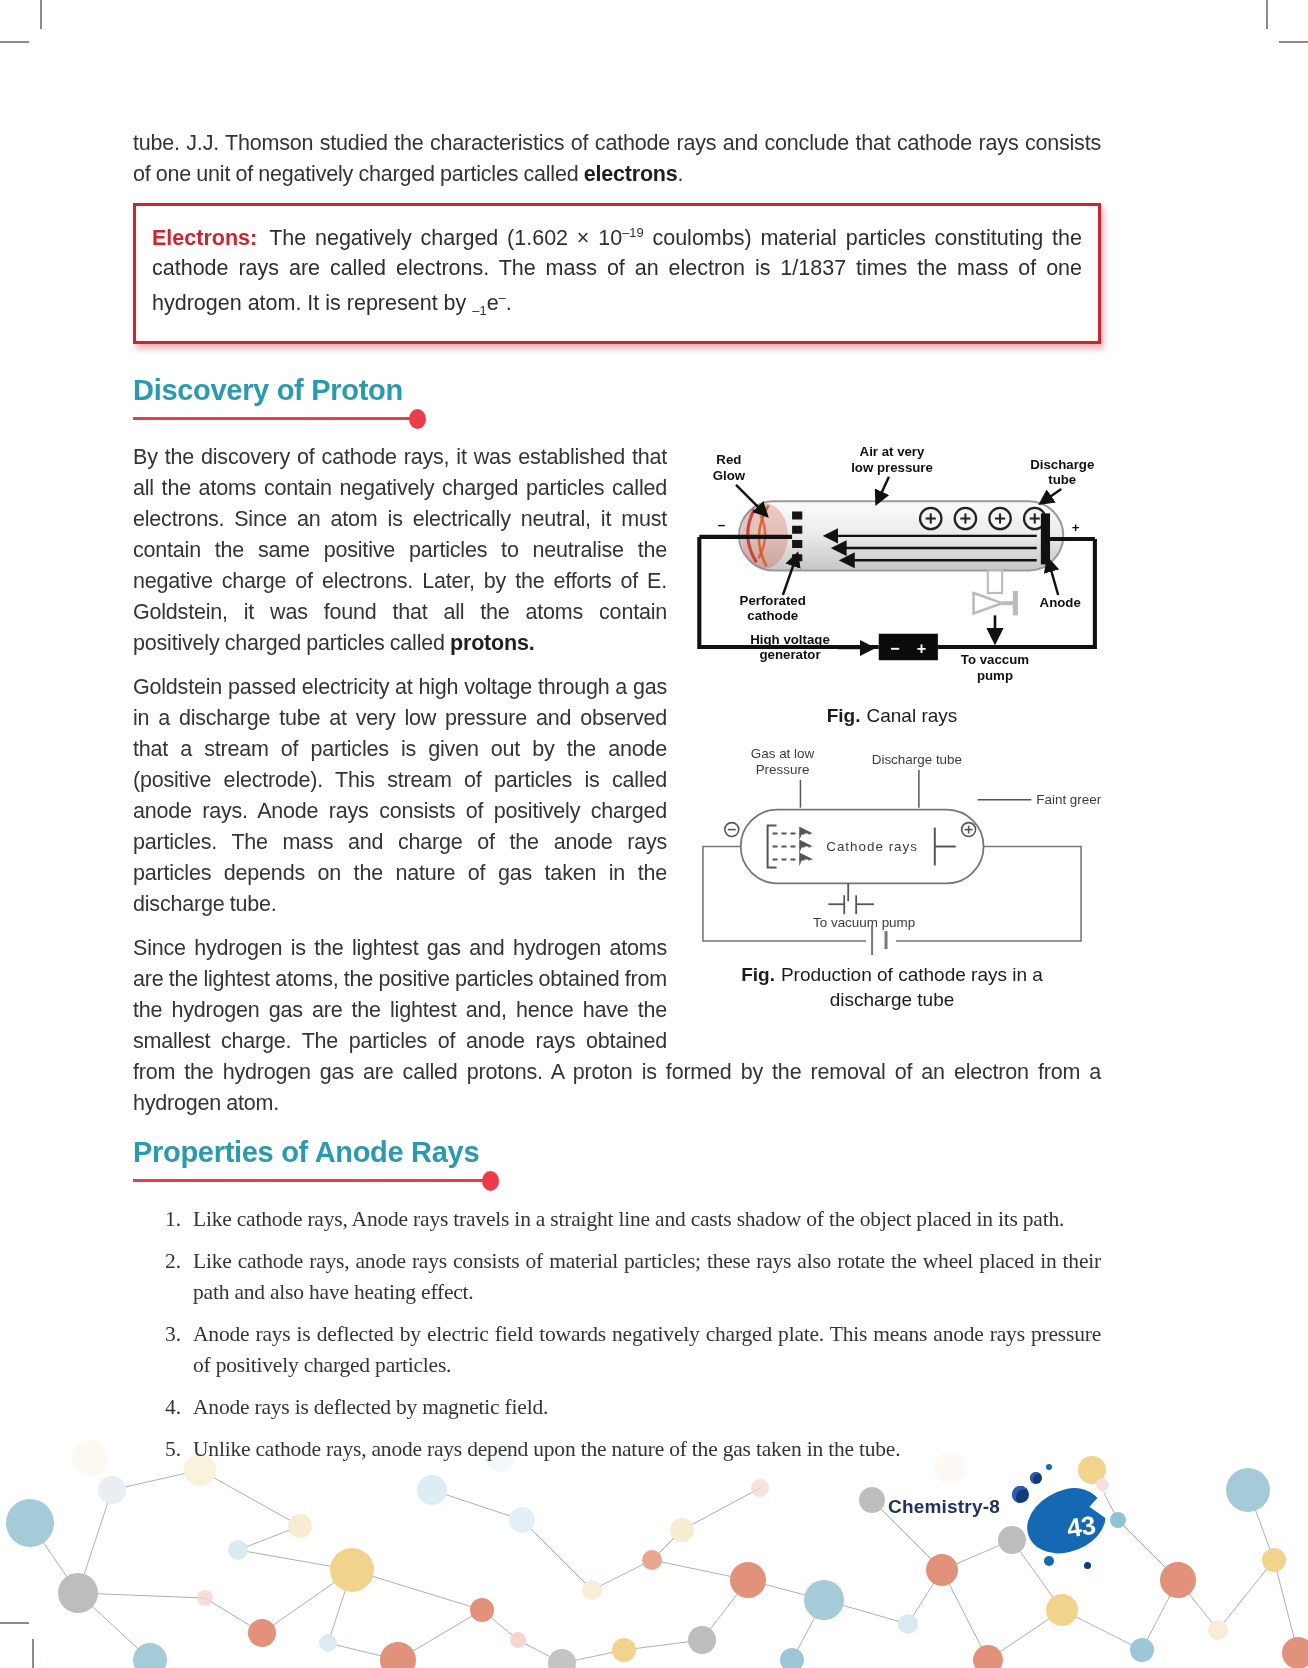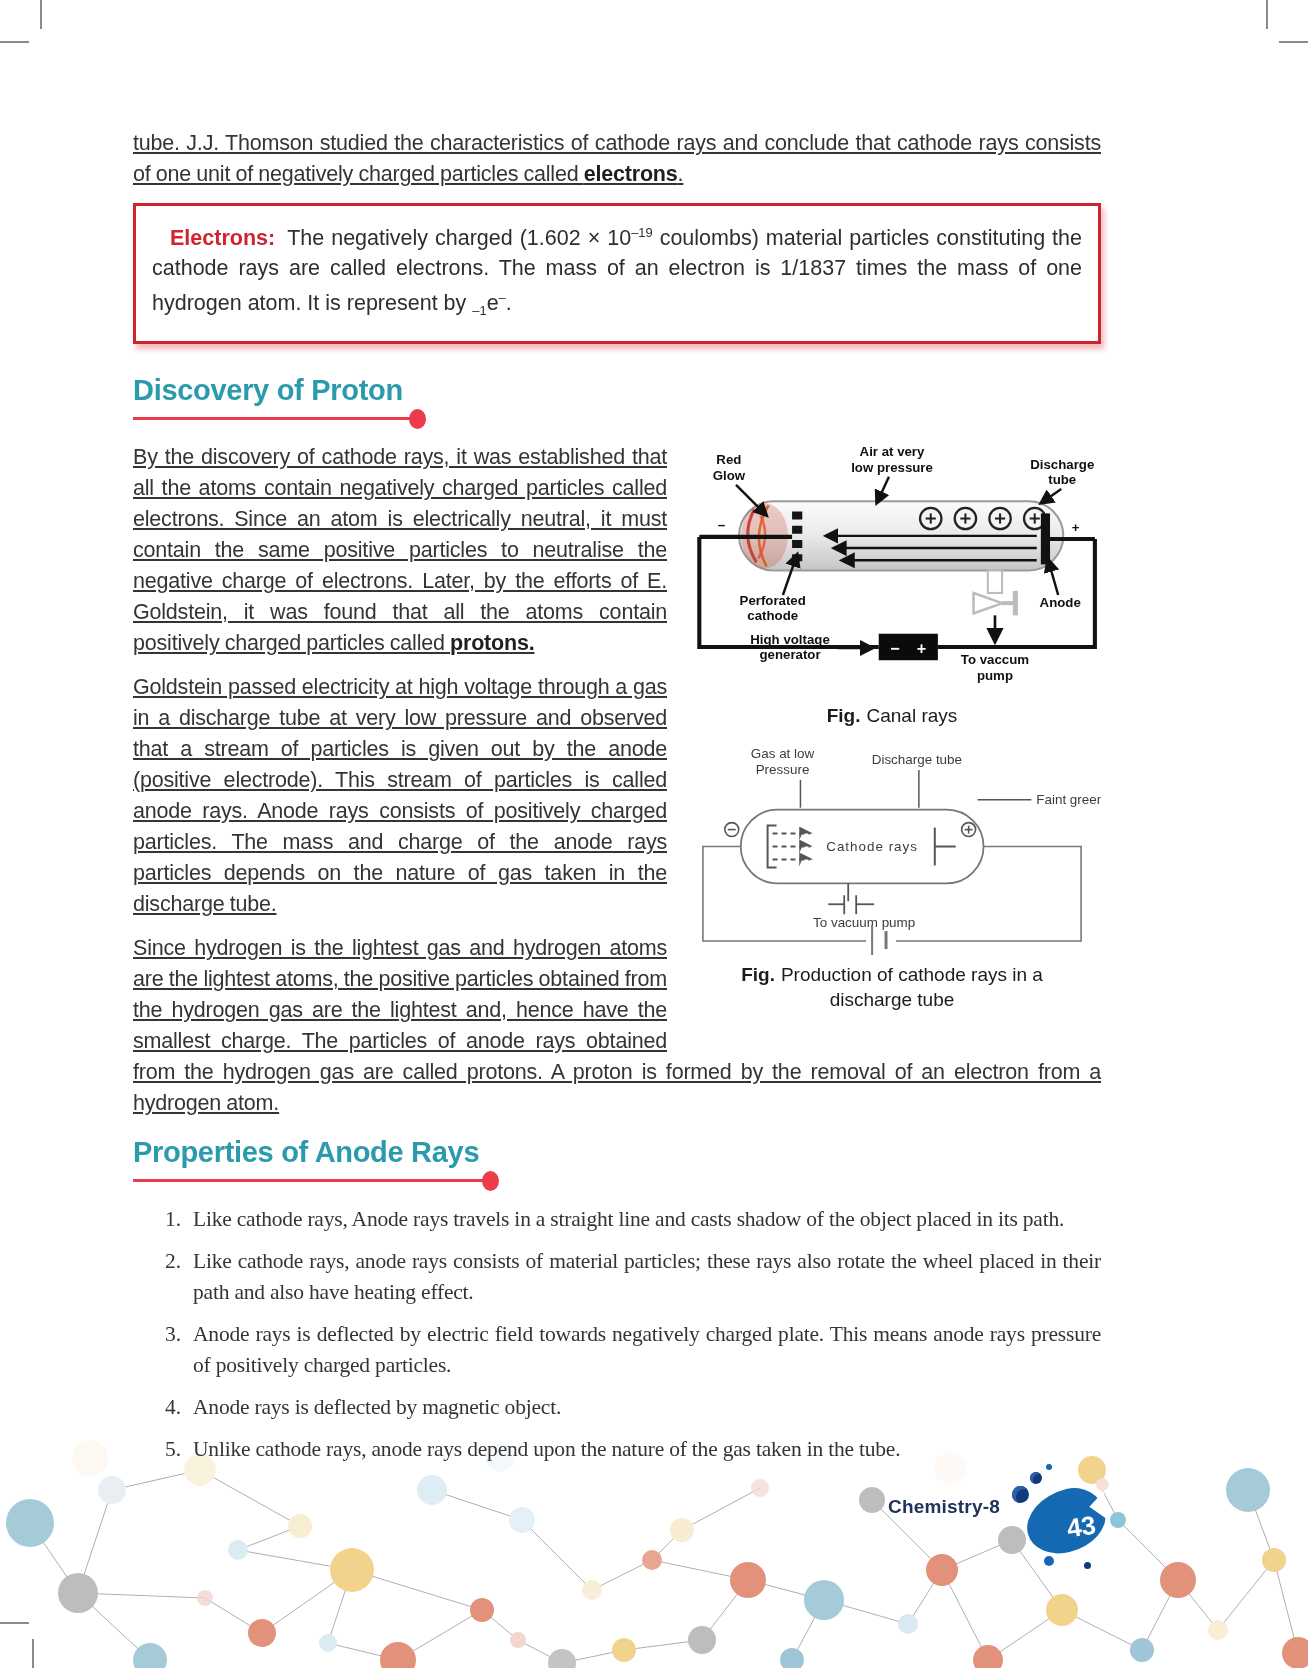--- a/index.html
+++ b/index.html
@@ -10,32 +10,32 @@
   .page { position:absolute; inset:0; background:#fff; }
 
   
   .crop { position:absolute; background:#8f8a88; }
   .crop.v { width:2px; height:29px; }
   .crop.h { width:29px; height:2px; }
 
   .content { position:absolute; left:133px; top:128px; width:968px; }
 
   .body-text { font-size:21.5px; line-height:31px; text-align:justify;
-               letter-spacing:-0.2px; word-spacing:-0.5px; color:#343434;text-decoration:underline; }
+               letter-spacing:-0.2px; word-spacing:-0.5px; color:#343434; }
   .body-text b { color:#1f1f1f; }
   p.body-text { margin-bottom:13px; }
 
   sup { font-size:60%; vertical-align:super; }
   sub { font-size:60%; vertical-align:sub; }
 
   
   .def-box { position:relative; border:3px solid #cf2430; padding:12px 16px 14px 16px;
              margin:8px 0 30px 0; box-shadow:3px 5px 6px rgba(219,90,100,0.45);
              font-size:21.5px; line-height:30px; text-align:justify; color:#2e2e2e; }
-  .def-box .term { color:#cf2430; font-weight:bold; padding-right:12px;margin-left:18px; }
+  .def-box .term { color:#cf2430; font-weight:bold; padding-right:12px; }
 
   
   .section-heading { color:#2a9aad; font-size:29px; font-weight:bold;
                      letter-spacing:-0.3px; margin:4px 0 10px 0; }
   .heading-rule { position:relative; height:3px; background:#ee3b4b; margin-bottom:22px; }
   .heading-rule .dot { position:absolute; right:-10px; top:-8px; width:17px; height:20px;
                        background:#ee3b4b; border-radius:50%; }
   .rule-discovery { width:283px; }
   .rule-properties { width:356px; }
 
@@ -365,21 +365,21 @@
     <h2 class="section-heading">Properties of Anode Rays</h2>
     <div class="heading-rule rule-properties">
         <span class="dot"></span>
       </div>
 
 
     <ol class="props">
       <li>Like cathode rays, Anode rays travels in a straight line and casts shadow of the object placed in its path.</li>
       <li>Like cathode rays,  anode rays consists of material particles; these rays also rotate the wheel placed in their path and also have heating effect.</li>
       <li>Anode rays is deflected by electric field towards negatively charged plate. This means anode rays pressure of positively charged particles.</li>
-      <li>Anode rays is deflected by magnetic object.</li>
+      <li>Anode rays is deflected by magnetic field.</li>
       <li>Unlike cathode rays, anode rays depend upon the nature of the gas taken in the tube.</li>
     </ol>
   </div>
 
   <span class="footer-book">Chemistry-8</span>
   <span class="bubble bub1"></span>
   <span class="bubble bub2"></span>
   <span class="bubble bub3"></span>
   <span class="bubble bub4"></span>
   <div class="badge">

